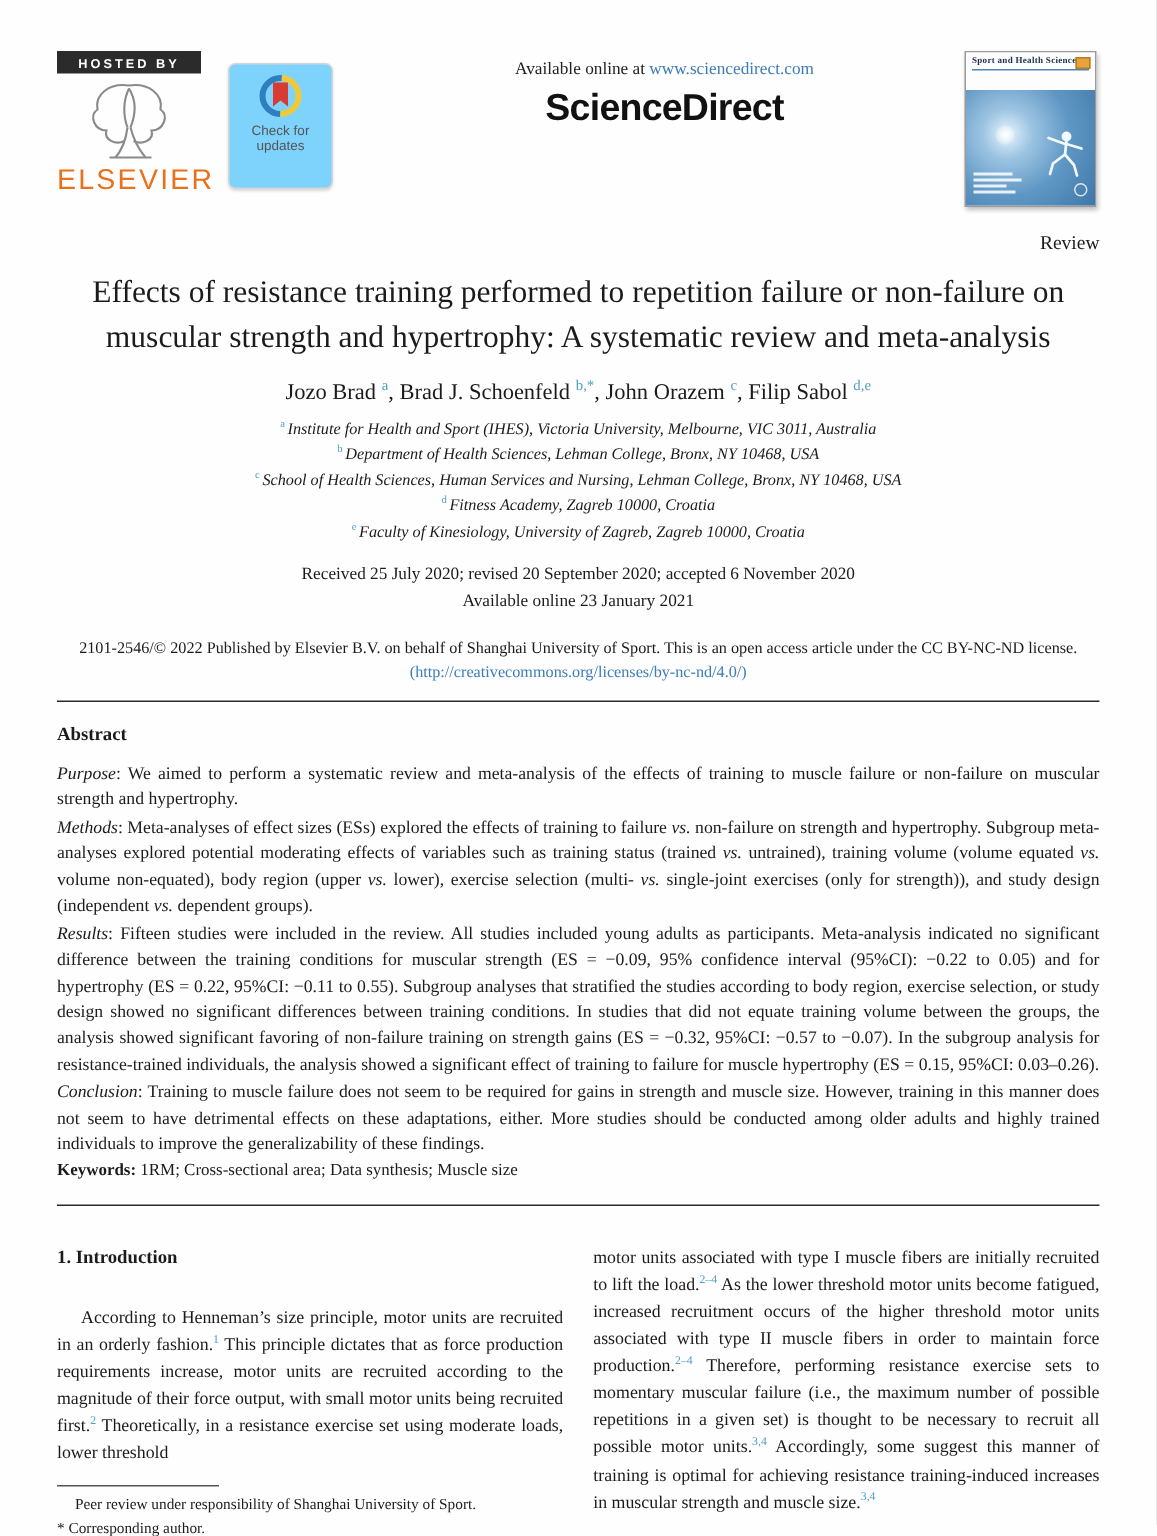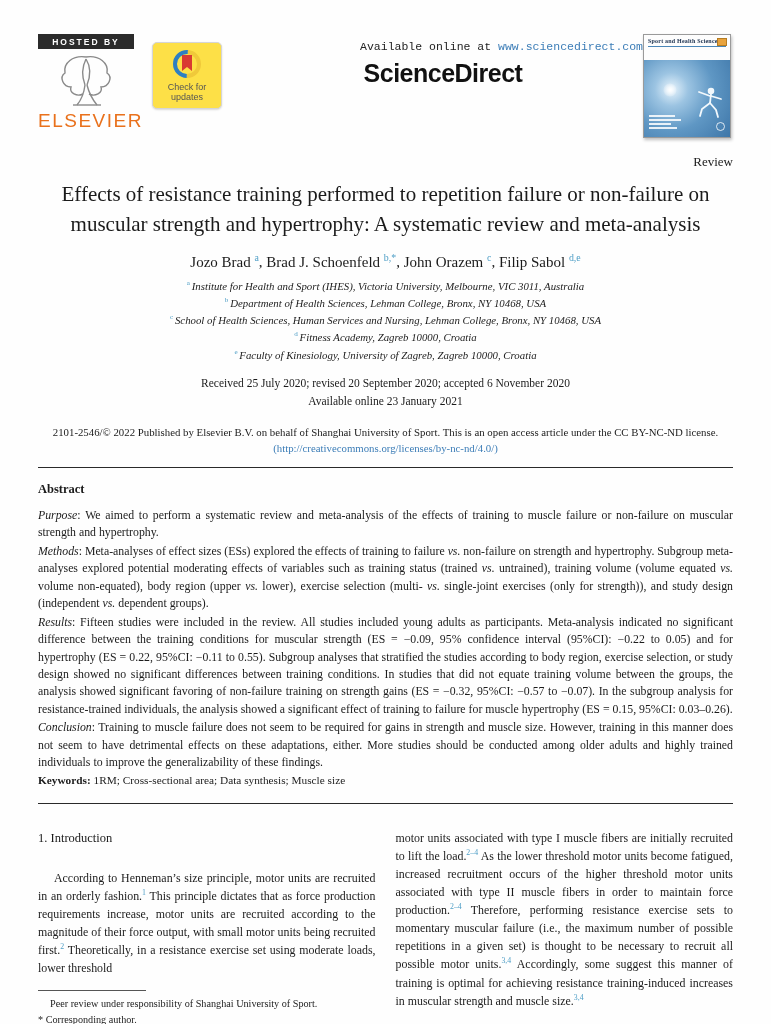--- a/index.html
+++ b/index.html
@@ -16,26 +16,26 @@
 
   
   .hdr { display:flex; align-items:flex-start; }
   .hdr-left { width:205px; display:flex; gap:18px; align-items:flex-start; flex-shrink:0; }
   .elsevier { width:96px; text-align:center; }
   .hostedby { background:#2b2b2b; color:#fff; font-family:"Liberation Sans",sans-serif;
     font-size:8.5px; letter-spacing:2px; padding:3px 0 2px; font-weight:bold; }
   .tree { margin:2px auto 0; display:block; }
   .elsevier-word { color:var(--elsevier_orange,#e9711c); font-size:19px; letter-spacing:1.5px;
     font-family:Liberation Sans, sans-serif; margin-top:1px; }
-  .updates { background:#fde047; border:1px solid #d5d5d5; border-radius:5px;
-    width:70px; padding:6px 4px 5px; text-align:center; margin-top:8px;
+  .updates { background:#7dd3fc; border:1px solid #d5d5d5; border-radius:5px;
+    width:70px; padding:6px 4px 22px; text-align:center; margin-top:8px;
     box-shadow:0 1px 2px rgba(0,0,0,0.15); }
   .updates-label { font-family:"Liberation Sans",sans-serif; font-size:9px; color:#555; line-height:1.15; margin-top:3px;}
   .hdr-center { flex:1; text-align:center; padding-top:6px; }
-  .avail { font-family:Liberation Mono, monospace; font-size:11.5px; color:#222;text-align:right; }
+  .avail { font-family:Liberation Serif, serif; font-size:11.5px; color:#222; }
   .sd-word { font-family:"Liberation Sans",sans-serif; font-weight:bold; font-size:25px;
     letter-spacing:-0.5px; color:#111; margin-top:6px; }
   .jline { font-size:12px; color:var(--link,#3c7db7); margin-top:24px; }
   .hdr-right { width:90px; flex-shrink:0; }
   .cover { width:88px; height:104px; border:1px solid #9a9a9a; box-shadow:1px 2px 3px rgba(0,0,0,0.25);
     display:flex; flex-direction:column; }
   .cover-top { background:#fdfdfd; height:25px; position:relative; padding:3px 4px 0; }
   .cover-title { font-size:6px; font-weight:bold; color:#1a2f4e; letter-spacing:0.2px; }
   .cover-badge { position:absolute; top:3px; right:3px; width:10px; height:8px; background:#e8a33d; border:0.5px solid #b57c22;}
   .cover-rule { height:1px; background:#4a86b8; margin-top:2px; }
@@ -60,21 +60,21 @@
   
   .abs-head { font-size:12.5px; font-weight:bold; margin-top:14px; }
   .abs p { font-size:11.8px; line-height:1.48; text-align:justify; margin-top:1px; }
   .abs p:first-of-type { margin-top:10px; }
   .keywords { font-size:11.3px; margin-top:2px; }
   .rule2 { border:none; border-top:1px solid #2a2a2a; margin-top:17px; }
 
   
   .cols { display:flex; gap:20px; margin-top:25px; }
   .col { flex:1; font-size:11.9px; line-height:1.52; text-align:justify; }
-  .sec-head { font-size:12.5px; font-weight:normal; }
+  .sec-head { font-size:12.5px; font-weight:bold; }
   .col p.indent { text-indent:16px; margin-top:21px; }
   .footnotes { margin-top:13px; font-size:10.2px; line-height:1.5; text-align:left; }
   .fn-rule { width:108px; border:none; border-top:1px solid #555; margin-bottom:5px; }
   .fn-peer { text-indent:12px; }
   .fn-star { }
 
   
   .cu-ic { display:block; margin:0 auto; }
 </style>
 </head>

